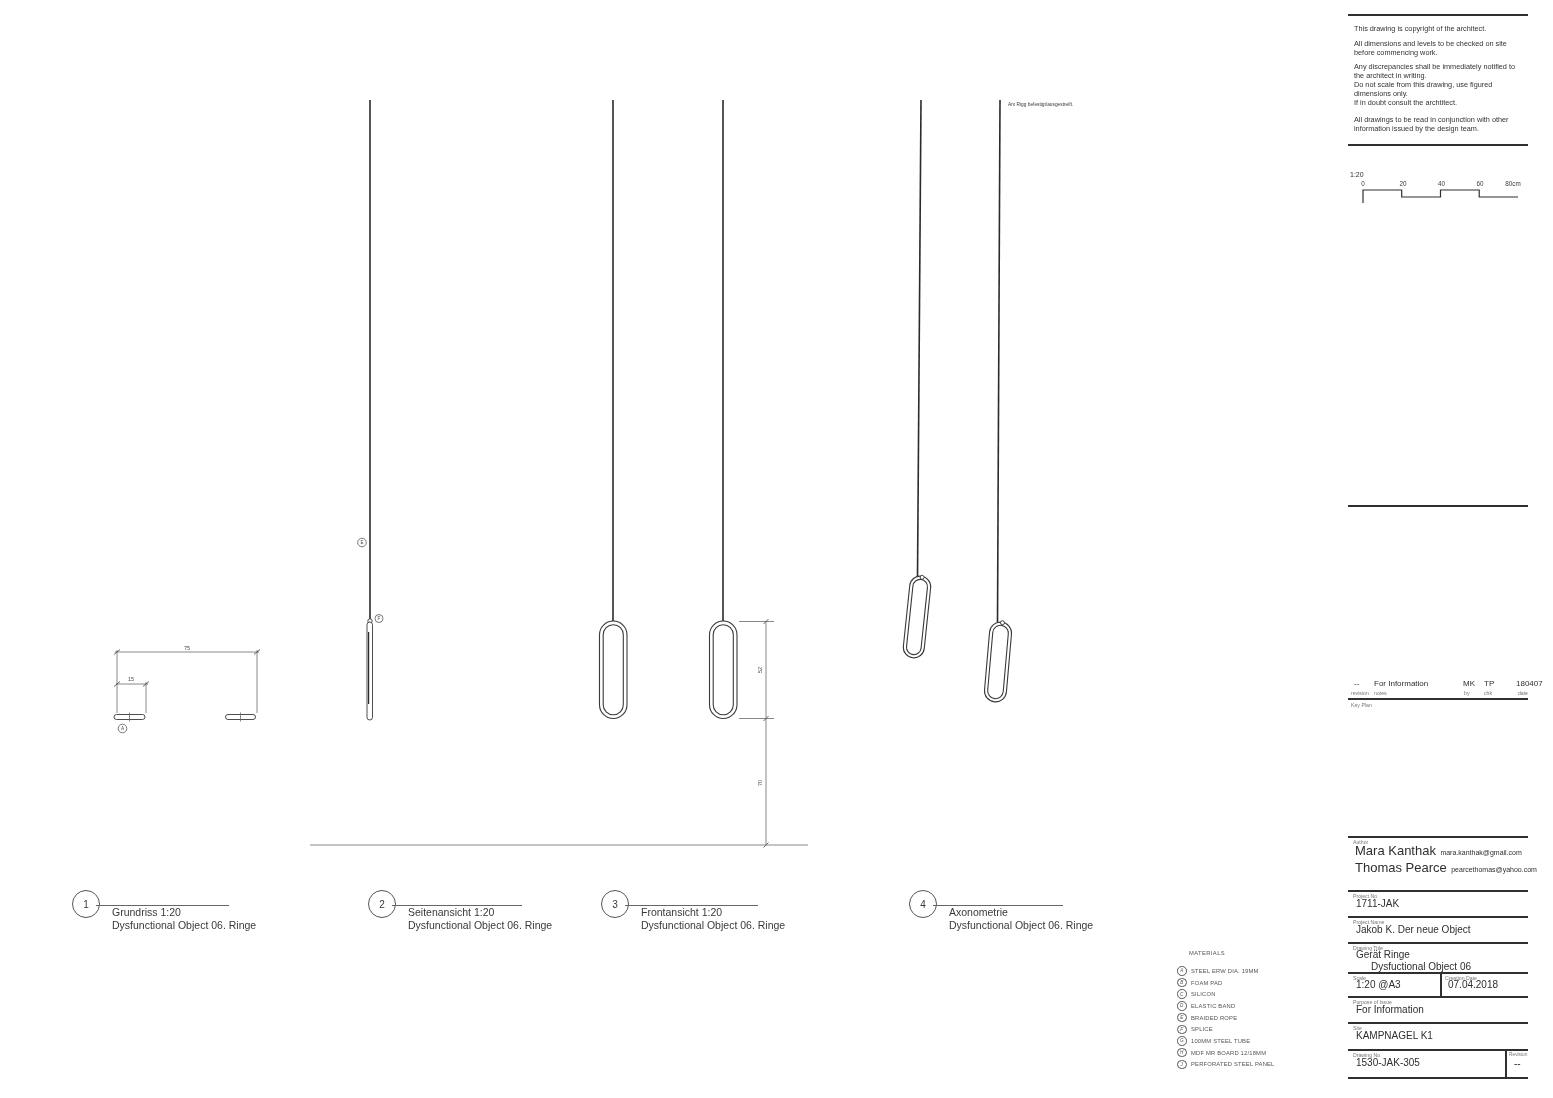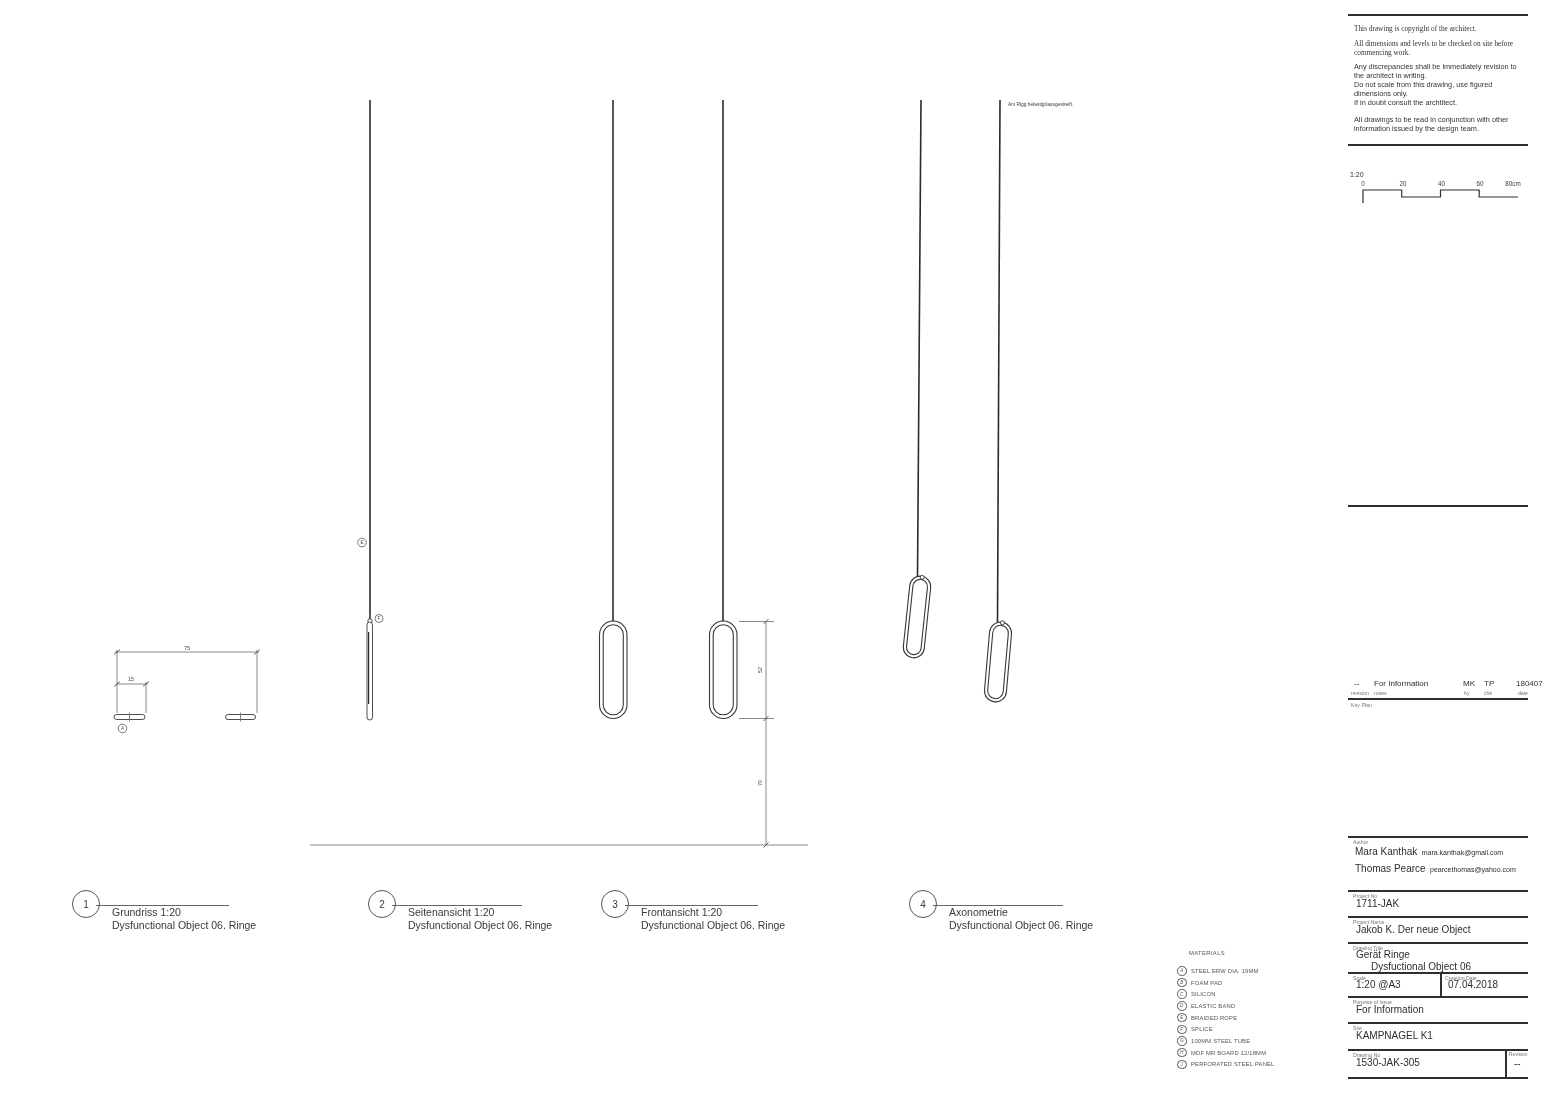--- a/index.html
+++ b/index.html
@@ -34,26 +34,26 @@
   .mat-key{width:7.5px;height:7.5px;border:0.7px solid #555;border-radius:50%;display:inline-flex;
            align-items:center;justify-content:center;font-size:4.6px;color:#555;flex:0 0 auto;
            margin-left:1px;background:#fff;font-style:normal;}
   .mat-label{font-size:5.8px;color:#555;margin-left:4.5px;letter-spacing:0.2px;white-space:nowrap;}
   
   .titleblock{position:absolute;left:1348px;top:0;width:180px;height:1098px;}
   .rule{position:absolute;left:0;right:0;background:#2f2f2f;}
   .vdiv{position:absolute;background:#2f2f2f;width:1.6px;}
   .tb-notes{position:absolute;left:6px;top:25px;width:168px;}
   .tb-notes p{font-size:7.3px;line-height:8.8px;color:#333;margin:0;}
-  .tb-notes p.gap-after{margin-bottom:6px;font-family:Liberation Serif, serif;}
+  .tb-notes p.gap-after{margin-bottom:6px;}
   .tb-notes p.gap-before{margin-top:9px;}
   .tb-small{position:absolute;font-size:5.2px;color:#777;white-space:nowrap;}
   .tb-value{position:absolute;font-size:10px;color:#2e2e2e;white-space:nowrap;}
   .tb-mid{position:absolute;font-size:8px;color:#2e2e2e;white-space:nowrap;}
-  .tb-name{font-size:10px;color:#2e2e2e;}
+  .tb-name{font-size:13px;color:#2e2e2e;}
   .tb-email{font-size:7px;color:#2e2e2e;}
   .authors{position:absolute;left:7px;top:843px;line-height:13.5px;white-space:nowrap;}
 </style>
 </head>
 <body>
 
 <div class="sheet">
 
   <svg class="abs" style="left:0;top:0" width="1340" height="1098" viewBox="0 0 1340 1098">
 
@@ -223,21 +223,21 @@
         <span class="mat-label">PERFORATED STEEL PANEL</span>
       </div>
   </div>
 
   <div class="titleblock">
     <div class="rule" style="top:14px;height:2.2px"></div>
 
     <div class="tb-notes">
       <p class="gap-after">This drawing is copyright of the architect.</p>
       <p class="gap-after">All dimensions and levels to be checked on site before commencing work.</p>
-      <p>Any discrepancies shall be immediately revision to the architect in writing.</p>
+      <p>Any discrepancies shall be immediately notified to the architect in writing.</p>
       <p>Do not scale from this drawing, use figured dimensions only.</p>
       <p>If in doubt consult the archtitect.</p>
       <p class="gap-before">All drawings to be read in conjunction with other information issued by the design team.</p>
     </div>
 
     <div class="rule" style="top:144px;height:2.2px"></div>
 
     <div class="tb-mid" style="left:2px;top:171px;font-size:7px">1:20</div>
     <svg class="abs" style="left:8px;top:178px" width="168" height="28" viewBox="0 0 168 28">
       <text class="sb" x="7" y="8">0</text>

